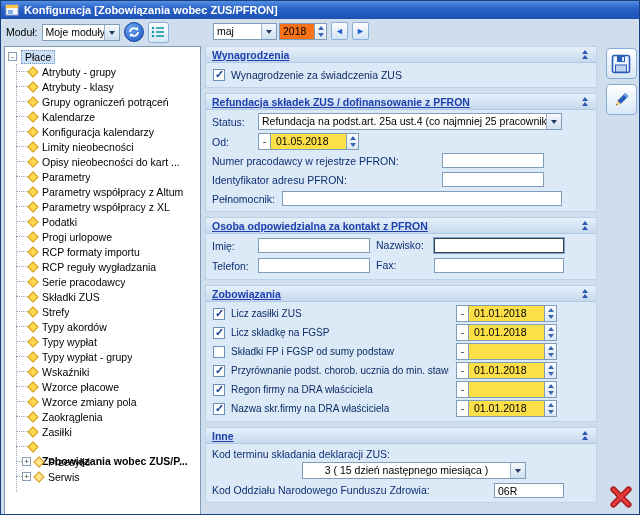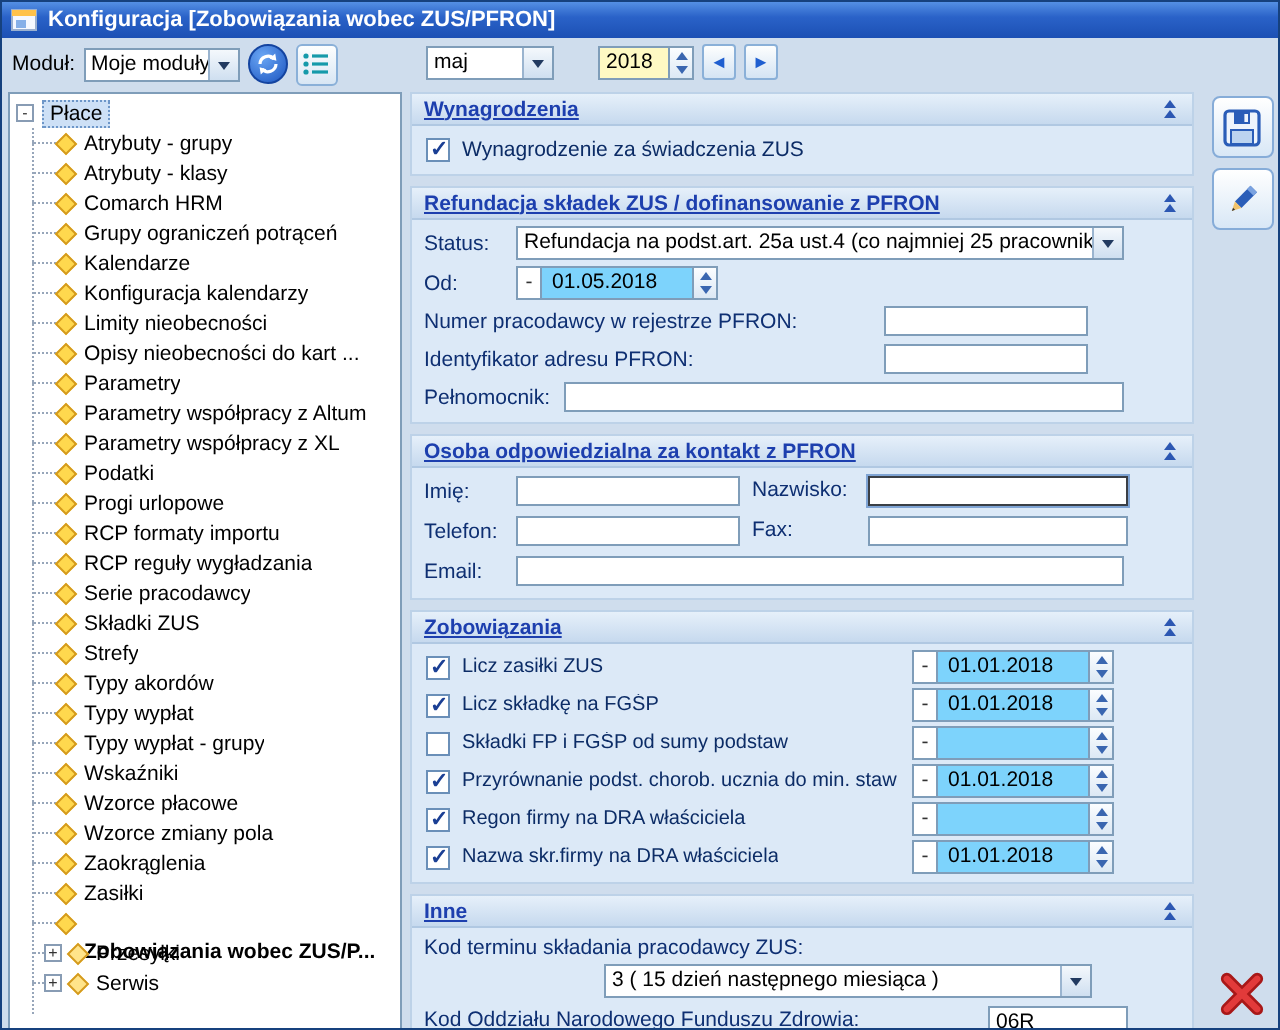--- a/index.html
+++ b/index.html
@@ -17,21 +17,21 @@
   .combo { display:flex; border:1px solid #7f9db9; background:#fff; height:17px; align-items:stretch; overflow:hidden; }
   .combo-text { flex:1; padding:1px 3px 0; white-space:nowrap; overflow:hidden; }
   .combo-btn { width:15px; background:linear-gradient(180deg,#f4f8fc,#cfdff0); border-left:1px solid #9ab4cf; display:flex; align-items:center; justify-content:center; cursor:pointer; }
   .tri-down { width:0; height:0; border:3px solid transparent; border-top:4px solid #223a60; margin-top:4px; }
   .module-combo { width:78px;text-align:center; }
   .tool-btn { width:21px; height:21px; border:1px solid #8ab0d8; border-radius:3px; background:linear-gradient(180deg,#fdfefe,#d8e6f4); display:flex; align-items:center; justify-content:center; cursor:pointer; }
   .btn-round { width:20px; height:20px; border-radius:50%; border:1px solid #1444a0; background:radial-gradient(circle at 35% 30%,#6aa6f4,#1c55c0); display:flex; align-items:center; justify-content:center; cursor:pointer; }
   .month-nav { position:absolute; left:213px; top:3px; display:flex; align-items:flex-end; gap:2px; }
   .month-combo { width:64px; }
   .year-box { display:flex; }
-  .year-fld { width:36px; height:17px; border:1px solid #7f9db9; background:#fef9c3; padding:1px 3px 0;margin-left:20px; }
+  .year-fld { width:36px; height:17px; border:1px solid #7f9db9; background:#f97316; padding:1px 3px 0; }
   .nav-btn { width:17px; height:18px; border:1px solid #8ab0d8; border-radius:2px; background:linear-gradient(180deg,#fdfefe,#d4e4f4); color:#1f5fd0; font-size:9px; line-height:15px; text-align:center; cursor:pointer; margin-left:2px; font-family:inherit; }
 
   
   .spin { width:12px; display:flex; flex-direction:column; border:1px solid #7f9db9; border-left:none; background:linear-gradient(180deg,#fbfdff,#dce8f4); cursor:pointer; }
   .spin i { flex:1; display:flex; align-items:center; justify-content:center; }
   .spin i.up::before { content:""; border:3px solid transparent; border-bottom:4px solid #3a66b0; border-top:none; }
   .spin i.dn::before { content:""; border:3px solid transparent; border-top:4px solid #3a66b0; border-bottom:none; }
 
   
   .tree { position:absolute; left:4px; top:46px; width:197px; height:469px; background:#fff; border:1px solid #7f9db9; overflow:hidden; padding:2px 0 0 3px; }
@@ -55,26 +55,26 @@
   .sec-title { color:#1d3fae; font-weight:bold; text-decoration:underline; }
   .collapse { width:14px; height:13px; display:flex; flex-direction:column; align-items:center; justify-content:center; cursor:pointer; }
   .collapse i { width:0; height:0; border-left:3.5px solid transparent; border-right:3.5px solid transparent; border-bottom:4px solid #2c57b2; margin:0.5px 0; }
   .sec-body { padding:3px 6px 4px; display:flex; flex-direction:column; gap:2px; }
   .row { position:relative; height:17px; display:flex; align-items:center; }
   .row.h14 { height:13px; }
   .flabel { color:#0e2f72; white-space:nowrap;text-align:center; }
   .fld { border:1px solid #7f9db9; background:#fff; height:15px; font:inherit; padding:0 3px; position:absolute; top:1px; }
   .fld.focus { border:1px solid #3a3f46; box-shadow:0 0 0 1px #7fa4d4; }
   .status-combo { position:absolute; left:46px; width:304px; top:0; }
-  .termin-combo { position:absolute; left:90px; width:244px; top:0; }
+  .termin-combo { position:absolute; left:90px; width:224px; top:0;text-align:center; }
   .datec { position:absolute; top:0; display:flex; height:17px; }
   .od-ctl { left:46px; }
   .z-ctl { left:244px; }
   .dashbox { width:13px; border:1px solid #7f9db9; background:#fff; text-align:center; line-height:15px; color:#333; }
-  .datebox { width:76px; border:1px solid #7f9db9; border-left:none; background:#7dd3fc; padding:1px 0 0 5px; }
+  .datebox { width:76px; border:1px solid #7f9db9; border-left:none; background:#fde047; padding:1px 0 0 5px; }
   .f-right { left:230px; width:102px; }
   .f-peln { left:70px; width:280px; }
   .f-imie,.f-tel { left:46px; width:112px; }
   .lbl2 { position:absolute; left:164px; top:2px; }
   .f-nazw,.f-fax { left:222px; width:130px; }
   .f-email { left:46px; width:304px; }
   .f-inne { left:282px; width:70px; }
   .cb { width:12px; height:12px; border:1px solid #6a8fb8; background:#fff; position:relative; flex:0 0 12px; margin:0 6px 0 1px; cursor:pointer; }
   .cb.on::after { content:"\2713"; position:absolute; left:1px; top:-2px; font-size:11px; font-weight:bold; color:#1b3f94; }
   .zrow { position:relative; height:17px; display:flex; align-items:center; }
@@ -159,25 +159,20 @@
         <span class="tlbl">Atrybuty - grupy</span>
       </div>
       <div class="trow">
         <span class="stub"></span>
         <span class="leaf-icon"></span>
         <span class="tlbl">Atrybuty - klasy</span>
       </div>
       <div class="trow">
         <span class="stub"></span>
         <span class="leaf-icon"></span>
-        <span class="tlbl">Comarch HRM</span>
-      </div>
-      <div class="trow">
-        <span class="stub"></span>
-        <span class="leaf-icon"></span>
         <span class="tlbl">Grupy ograniczeń potrąceń</span>
       </div>
       <div class="trow">
         <span class="stub"></span>
         <span class="leaf-icon"></span>
         <span class="tlbl">Kalendarze</span>
       </div>
       <div class="trow">
         <span class="stub"></span>
         <span class="leaf-icon"></span>
@@ -379,24 +374,20 @@
         <span class="flabel">Imię:</span>
         <input class="fld f-imie" value="" style="">
         <span class="flabel lbl2">Nazwisko:</span>
         <input class="fld focus f-nazw" value="" style="">
       </div>
       <div class="row" style="height:18px">
         <span class="flabel">Telefon:</span>
         <input class="fld f-tel" value="" style="">
         <span class="flabel lbl2">Fax:</span>
         <input class="fld f-fax" value="" style="">
-      </div>
-      <div class="row" style="height:18px">
-        <span class="flabel">Email:</span>
-        <input class="fld f-email" value="" style="">
       </div>
     </div>
   </div>
 
   <div class="section">
     <div class="sec-head">
       <span class="sec-title">Zobowiązania</span>
       <span class="collapse">
           <i></i>
           <i></i>
@@ -481,21 +472,21 @@
   <div class="section">
     <div class="sec-head">
       <span class="sec-title">Inne</span>
       <span class="collapse">
           <i></i>
           <i></i>
         </span>
     </div>
     <div class="sec-body">
       <div class="row h14">
-        <span class="flabel">Kod terminu składania pracodawcy ZUS:</span>
+        <span class="flabel">Kod terminu składania deklaracji ZUS:</span>
       </div>
       <div class="row" style="height:18px">
         <div class="combo termin-combo">
           <span class="combo-text">3 ( 15 dzień następnego miesiąca )</span>
           <span class="combo-btn">
               <i class="tri-down"></i>
             </span>
         </div>
       </div>
       <div class="row" style="height:16px">

